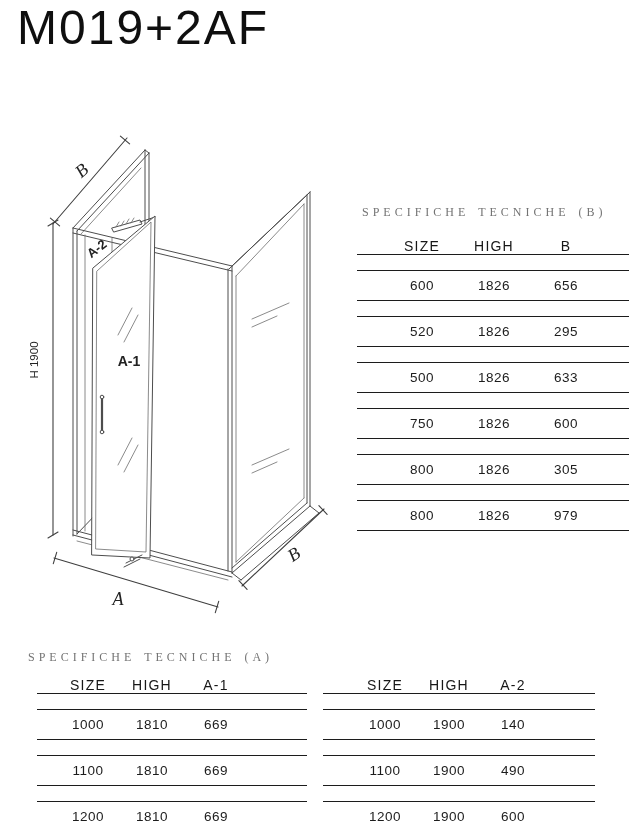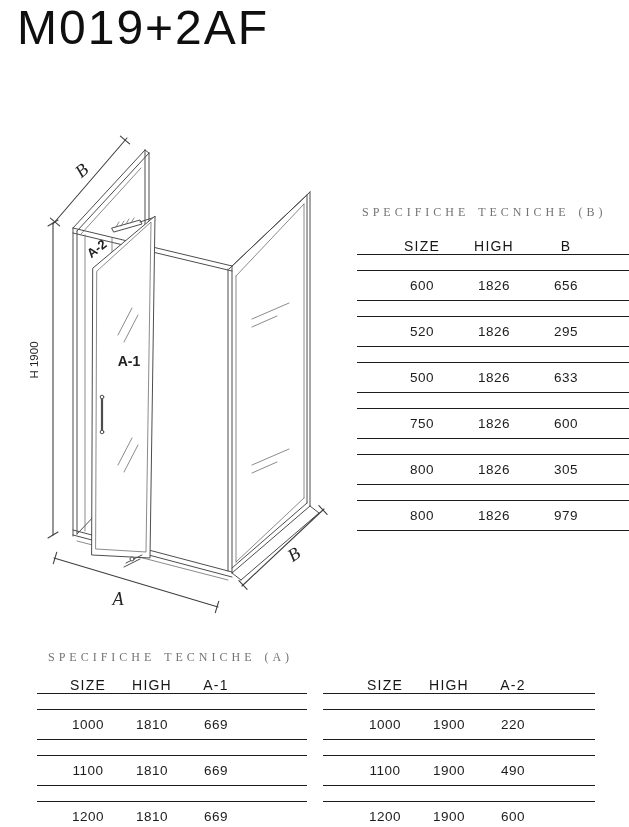--- a/index.html
+++ b/index.html
@@ -203,21 +203,21 @@
       <span>1826</span>
       <span>305</span>
     </div>
     <div class="drow">
       <span>800</span>
       <span>1826</span>
       <span>979</span>
     </div>
   </div>
 
-  <div class="spec-title" style="left:48px;top:650px">SPECIFICHE TECNICHE (A)</div>
+  <div class="spec-title" style="left:28px;top:650px">SPECIFICHE TECNICHE (A)</div>
 
   <div class="spec-table ta" style="left:37px;top:677px;width:270px">
     <div class="thead">
       <span>SIZE</span>
       <span>HIGH</span>
       <span>A-1</span>
     </div>
     <div class="drow">
       <span>1000</span>
       <span>1810</span>
@@ -237,21 +237,21 @@
 
   <div class="spec-table ta2" style="left:323px;top:677px;width:272px">
     <div class="thead">
       <span>SIZE</span>
       <span>HIGH</span>
       <span>A-2</span>
     </div>
     <div class="drow">
       <span>1000</span>
       <span>1900</span>
-      <span>220</span>
+      <span>140</span>
     </div>
     <div class="drow">
       <span>1100</span>
       <span>1900</span>
       <span>490</span>
     </div>
     <div class="drow">
       <span>1200</span>
       <span>1900</span>
       <span>600</span>

